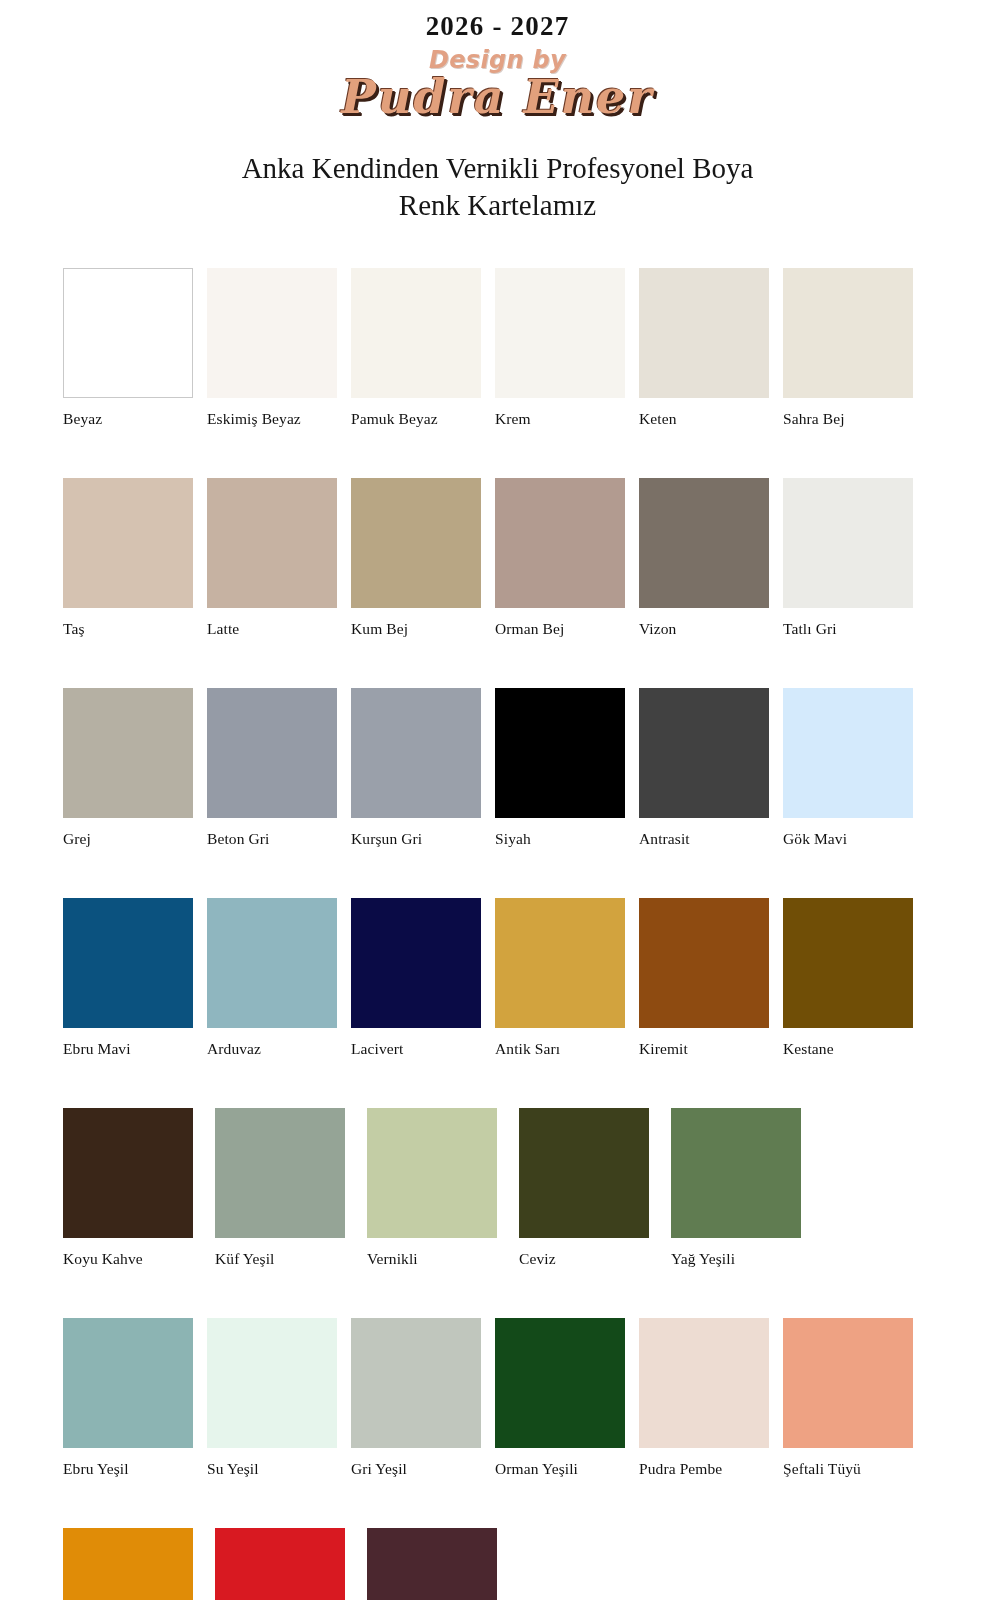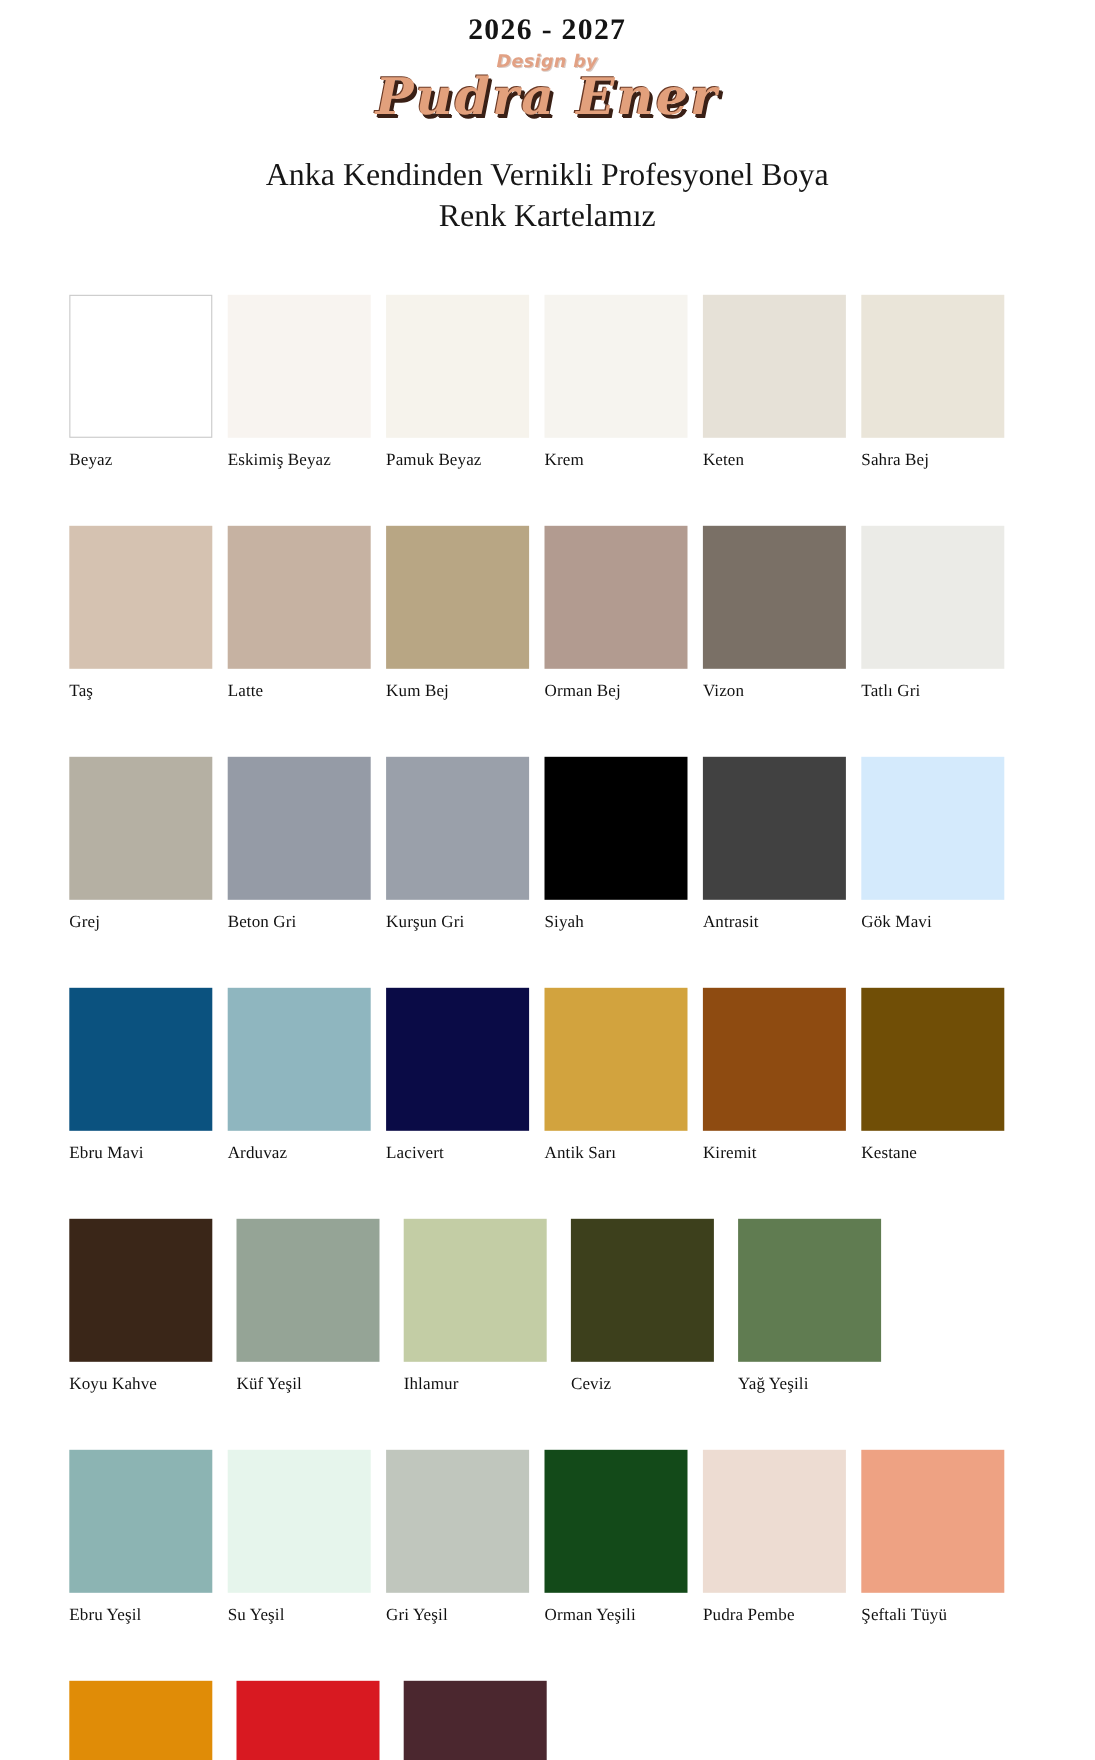--- a/index.html
+++ b/index.html
@@ -26,21 +26,21 @@
     font-weight: bold;
     font-size: 27px;
     letter-spacing: 1.2px;
     color: #141414;
     line-height: 1.05;
   }
   .design-by {
     font-family: "DejaVu Sans", "Liberation Sans", sans-serif;
     font-style: italic;
     font-weight: bold;
-    font-size: 16px;
+    font-size: 24px;
     color: #e2a184;
     margin-top: 6px;
     letter-spacing: 0.3px;
     text-shadow: 1px 1px 0 rgba(120, 70, 45, 0.28);
   }
   .brand-script {
     font-family: "DejaVu Serif", "Liberation Serif", serif;
     font-style: italic;
     font-weight: bold;
     font-size: 46px;
@@ -220,21 +220,21 @@
       <div class="swatch-cell">
         <div class="swatch-chip" style="background-color: rgb(58, 38, 24);"></div>
         <div class="swatch-label">Koyu Kahve</div>
       </div>
       <div class="swatch-cell">
         <div class="swatch-chip" style="background-color: rgb(149, 164, 150);"></div>
         <div class="swatch-label">Küf Yeşil</div>
       </div>
       <div class="swatch-cell">
         <div class="swatch-chip" style="background-color: rgb(195, 205, 165);"></div>
-        <div class="swatch-label">Ihlamur</div>
+        <div class="swatch-label">Vernikli</div>
       </div>
       <div class="swatch-cell">
         <div class="swatch-chip" style="background-color: rgb(61, 64, 28);"></div>
         <div class="swatch-label">Ceviz</div>
       </div>
       <div class="swatch-cell">
         <div class="swatch-chip" style="background-color: rgb(96, 124, 81);"></div>
         <div class="swatch-label">Yağ Yeşili</div>
       </div>
     </div>

